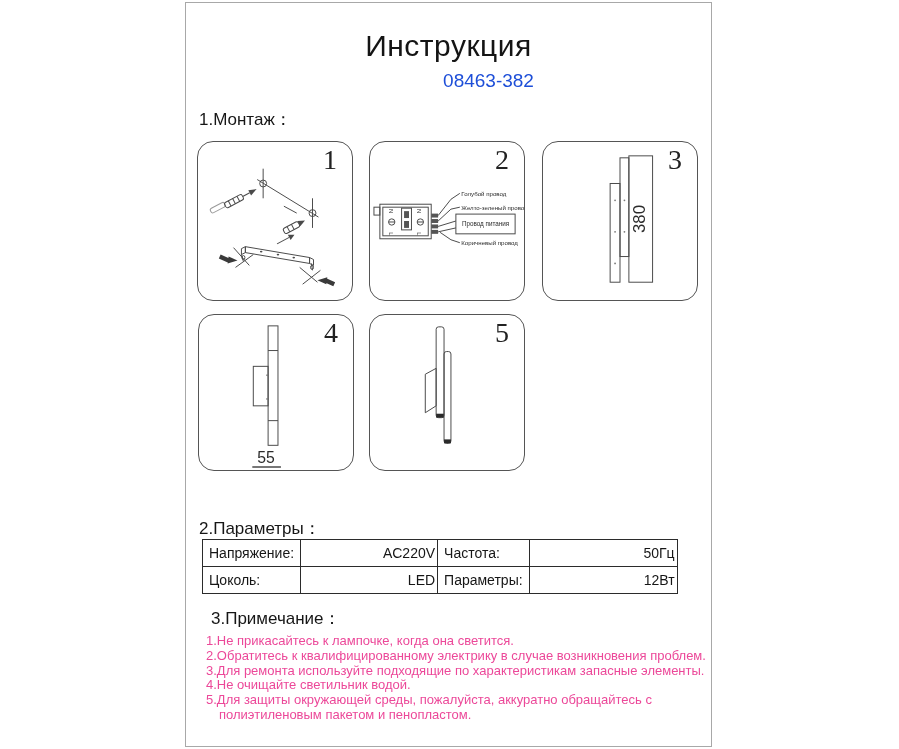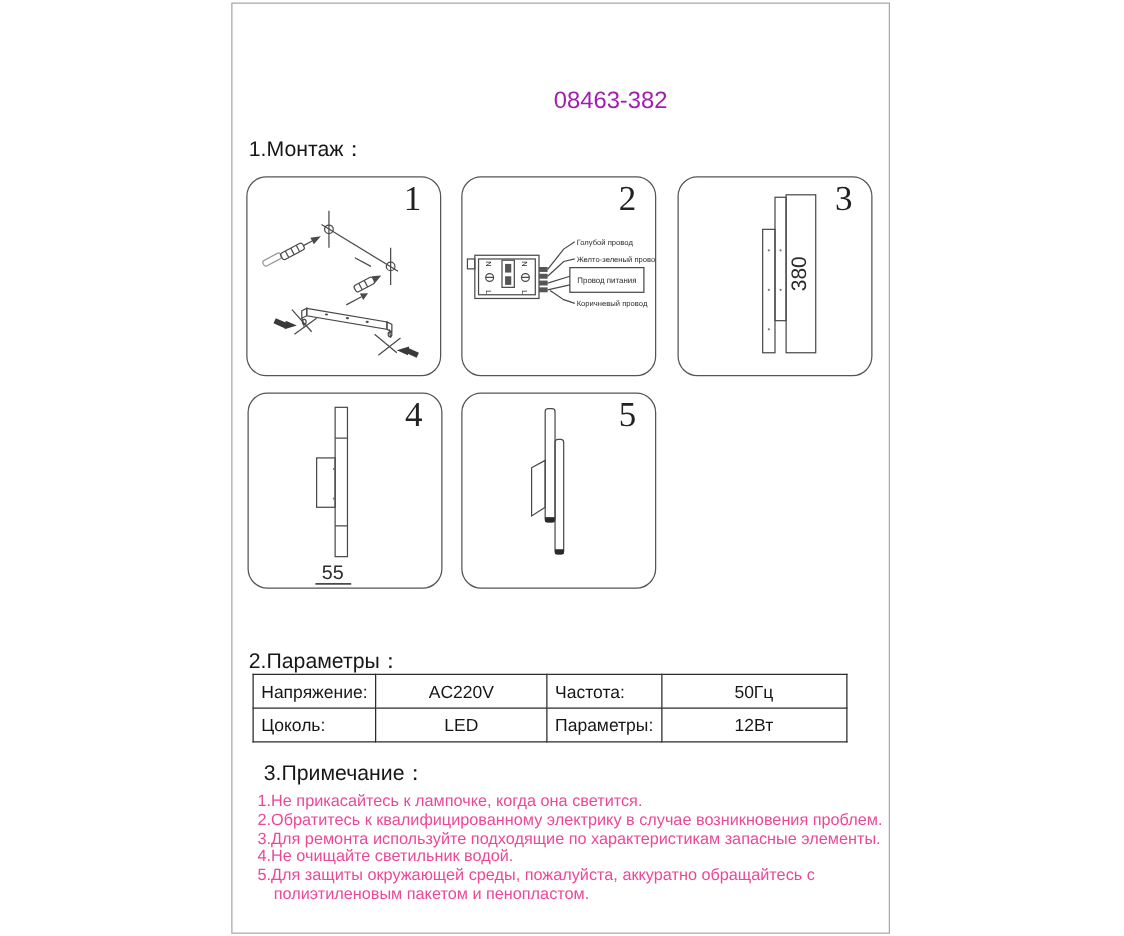--- a/index.html
+++ b/index.html
@@ -8,21 +8,21 @@
     font-family:"Liberation Sans",sans-serif;color:#1c1c1c;
     -webkit-font-smoothing:antialiased;
   }
   .page{
     position:absolute;left:185px;top:2px;width:527px;height:745px;
     background:#fff;border:1px solid #a8a8a8;box-sizing:border-box;
   }
   .title{position:absolute;top:26px;left:0;width:100%;text-align:center;
     font-size:30px;letter-spacing:.5px;color:#141414;}
   .model{position:absolute;top:67px;left:40px;width:100%;text-align:center;
-    font-size:19px;color:#a21caf;}
+    font-size:19px;color:#1d4ed8;}
   .heading{position:absolute;font-size:17px;color:#161616;}
   #sec1{left:13px;top:105px;}
   #sec2{left:13px;top:514px;}
   #sec3{left:25px;top:604px;}
   .panel{
     position:absolute;width:156px;height:160px;border:1px solid #555;
     border-radius:16px;box-sizing:border-box;background:#fff;overflow:hidden;
   }
   #p1{left:11px;top:138px;} #p2{left:183px;top:138px;} #p3{left:356px;top:138px;}
   #p4{left:12px;top:311px;height:157px;} #p5{left:183px;top:311px;height:157px;}
@@ -30,32 +30,33 @@
   .pnum{
     position:absolute;top:4px;right:15px;font-family:"Liberation Serif",serif;
     font-size:28px;color:#222;line-height:1;
   }
   .panel svg text{font-family:"Liberation Sans",sans-serif;fill:#2b2b2b;stroke:none;}
   .params-table{
     position:absolute;left:16px;top:536px;border-collapse:collapse;
     table-layout:fixed;font-size:14px;color:#161616;border-radius:26px;
   }
   .params-table td{border:1px solid #2b2b2b;height:26px;padding:0 6px;overflow:hidden;}
-  .params-table td.val{text-align:center;padding:0 2px;margin-top:21px;}
+  .params-table td.val{text-align:right;padding:0 2px;margin-top:21px;}
   .notes{
     position:absolute;left:20px;top:631px;width:500px;
     font-size:13px;line-height:14.8px;color:#ec4899;
   }
   .note{padding-left:13px;text-indent:-13px;}
 </style>
 </head>
 <body>
 
 <div class="page">
 
+  <div class="title">Инструкция</div>
   <div class="model">08463-382</div>
 
   <div class="heading" id="sec1">1.Монтаж：</div>
 
   <div class="panel" id="p1">
     <svg viewBox="0 0 156 160">
       <g stroke="#4a4a4a" stroke-width="1" fill="none">
         <line x1="60" y1="38" x2="122" y2="76"></line>
         <line x1="66" y1="27" x2="66" y2="57"></line>
           <circle cx="66" cy="42" r="3.5"></circle>

